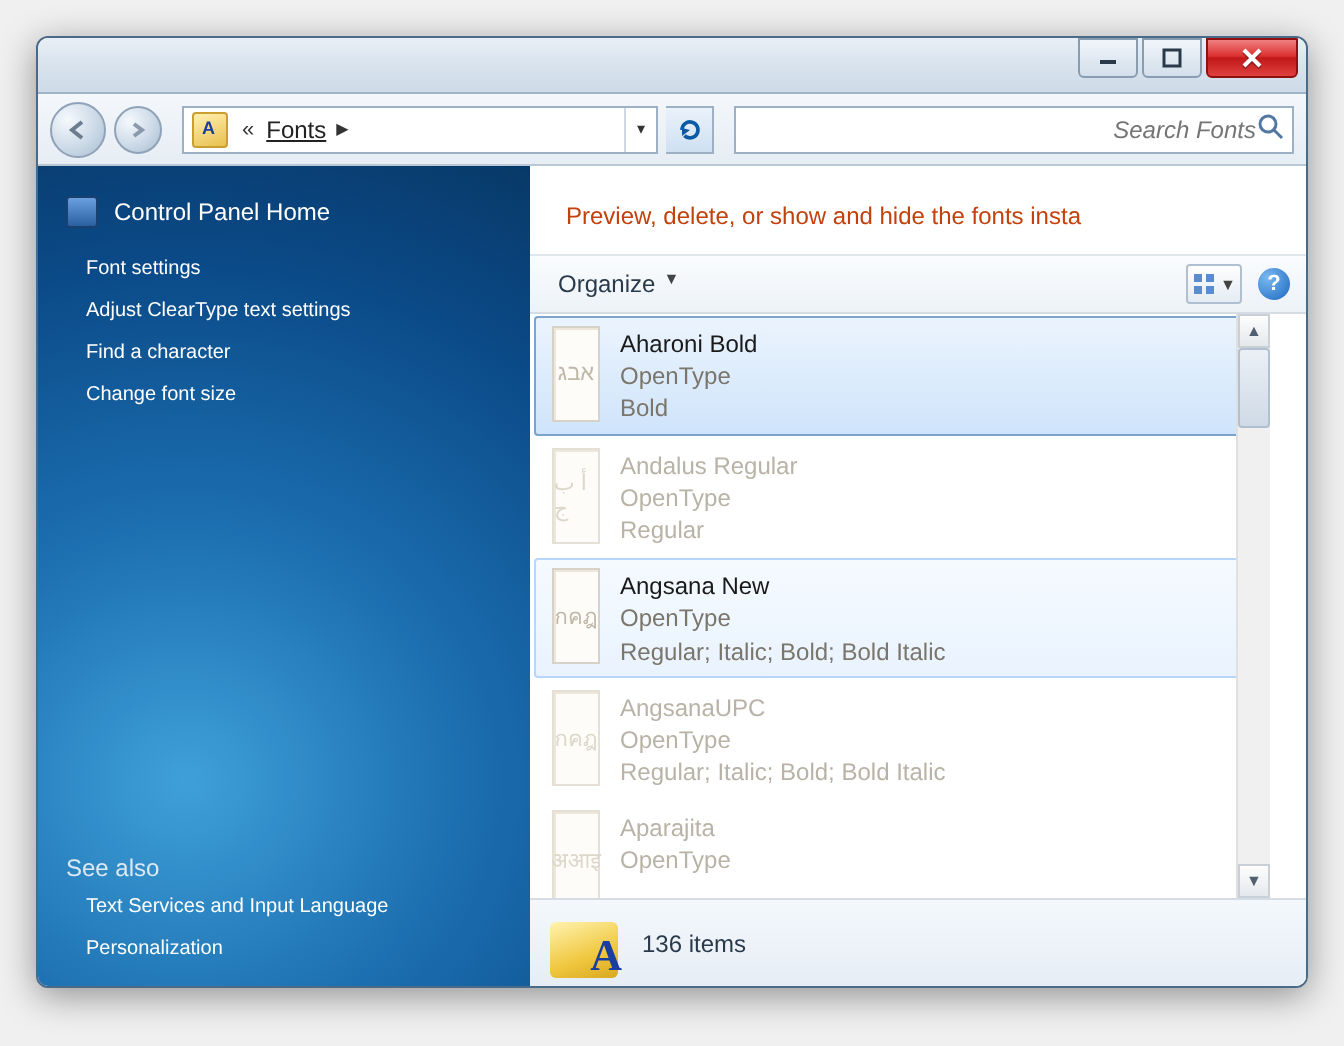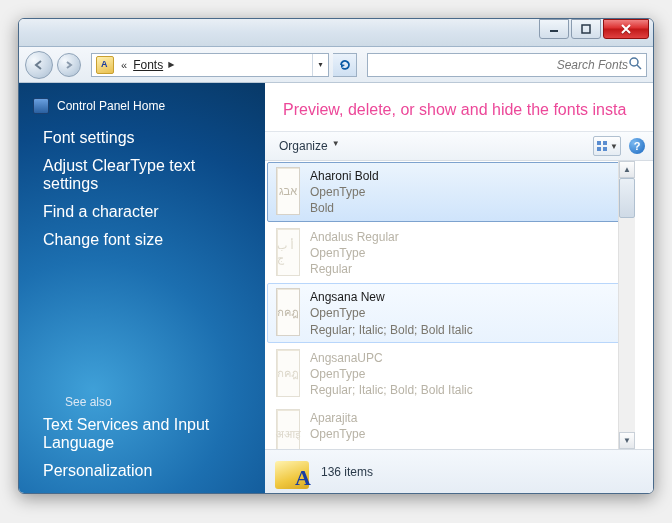--- a/index.html
+++ b/index.html
@@ -23,26 +23,26 @@
   .addr-drop { width: 16px; text-align:center; font-size: 8px; color: #333; border-left: 1px solid #cfd9e4; height: 100%; line-height: 22px; margin-left: auto; }
   .refresh { width: 24px; height: 24px; border: 1px solid #9db0c4; border-left: none; background: linear-gradient(to bottom,#eaf2fb,#cfe0f2); display:flex; align-items:center; justify-content:center; color:#0a5aa5; font-size:13px; }
   .searchbox { flex: 1; height: 24px; border: 1px solid #9db0c4; margin-left: 6px; background: #fff; display:flex; align-items:center; padding: 0 4px; }
   .searchbox input { border:none; outline:none; flex:1; font-size:12px; font-style: italic; color:#888; background:transparent;text-align:right; }
   .search-icon { color:#5078a0; font-size:13px; }
 
   .body { display:flex; height: calc(100% - 64px); }
   .sidebar { width: 246px; background: radial-gradient(ellipse 160% 90% at 30% 75%, #3fa0d8 0%, #1c6fb0 35%, #0b4a88 70%, #073560 100%); color:#fff; padding: 12px 0 8px 0; display:flex; flex-direction:column; font-size:12px; }
   .sb-home { display:flex; align-items:center; gap:8px; padding: 3px 14px 10px 14px; font-size: 12px; }
   .sb-home-icon { width:16px; height:16px; background: linear-gradient(to bottom,#6aa0e0,#2a60a0); border:1px solid #1a4070; border-radius:2px; }
-  .sb-link { padding: 5px 14px 5px 24px; font-size: 16px; }
+  .sb-link { padding: 5px 14px 5px 24px; font-size: 10px; }
   .sb-spacer { flex:1; }
-  .sb-see { padding: 4px 14px 2px 14px; font-size:12px; color:#dce8f4;margin-left:32px; }
+  .sb-see { padding: 4px 14px 2px 14px; font-size:12px; color:#dce8f4; }
 
   .main { flex:1; display:flex; flex-direction:column; background:#fff; position:relative; }
-  .heading { padding: 18px 18px 12px 18px; color:#ec4899; font-size: 16px; white-space:nowrap; overflow:hidden; }
+  .heading { padding: 18px 18px 12px 18px; color:#c2410c; font-size: 12px; white-space:nowrap; overflow:hidden; }
   .toolbar { height: 30px; border-top: 1px solid #e1e6ec; border-bottom: 1px solid #d6dce3; background: linear-gradient(to bottom, #fafcfe, #edf2f7); display:flex; align-items:center; padding: 0 8px; font-size:12px; color:#2a3a4a; }
   .toolbar .org { display:flex; align-items:flex-start; gap:4px; padding: 3px 6px; border-radius:3px; }
   .toolbar .tri { font-size:8px; color:#444; }
   .toolbar-right { margin-left:auto; display:flex; align-items:center; gap:8px; }
   .viewbtn { width:28px; height:20px; border:1px solid #b0c0d0; border-radius:2px; background:linear-gradient(to bottom,#fefefe,#e5ecf3); display:flex; align-items:center; justify-content:center; gap:2px; }
   .help { width:16px; height:16px; border-radius:50%; background: radial-gradient(circle at 30% 30%, #7ab8f0, #1a68c0); color:#fff; font-size:11px; font-weight:bold; display:flex; align-items:center; justify-content:center; }
 
   .list { flex:1; overflow:hidden; position:relative; border-right: 18px solid transparent;}
   .scroll { position:absolute; right:0; top:0; width:17px; height:100%; background:#f0f0f0; border-left:1px solid #e0e0e0; }
   .scroll-up, .scroll-down { height:17px; background:linear-gradient(to bottom,#fdfdfd,#e5e8ec); border:1px solid #c9d0d8; display:flex; align-items:center; justify-content:center; font-size:8px; color:#506070;}

